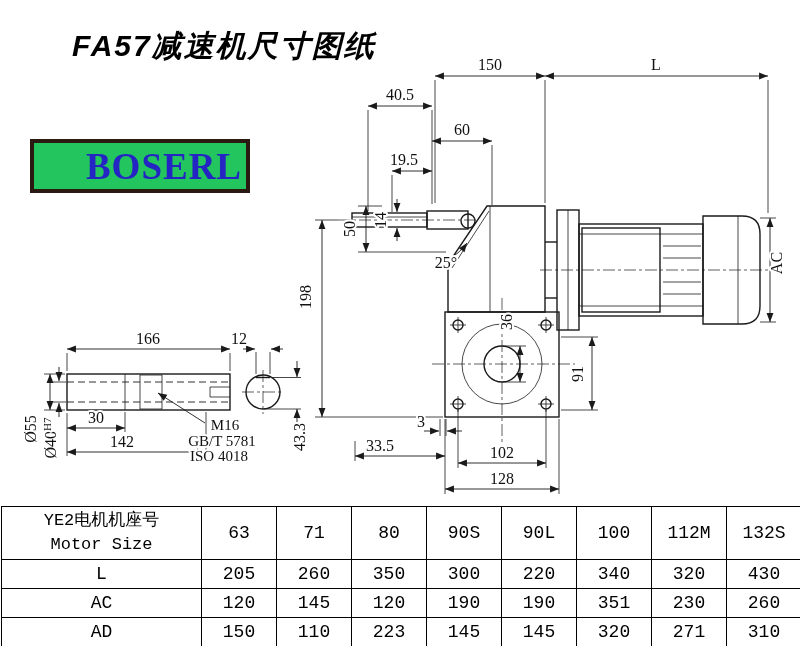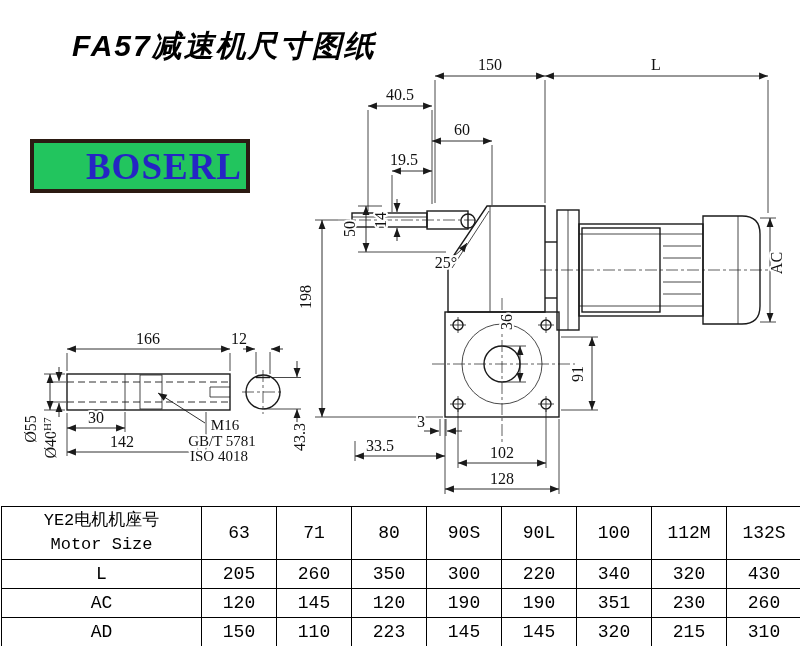--- a/index.html
+++ b/index.html
@@ -261,17 +261,17 @@
       <td>260</td>
     </tr>
     <tr>
       <td>AD</td>
       <td>150</td>
       <td>110</td>
       <td>223</td>
       <td>145</td>
       <td>145</td>
       <td>320</td>
-      <td>215</td>
+      <td>271</td>
       <td>310</td>
     </tr>
   </tbody>
 </table>
 
 </body></html>

